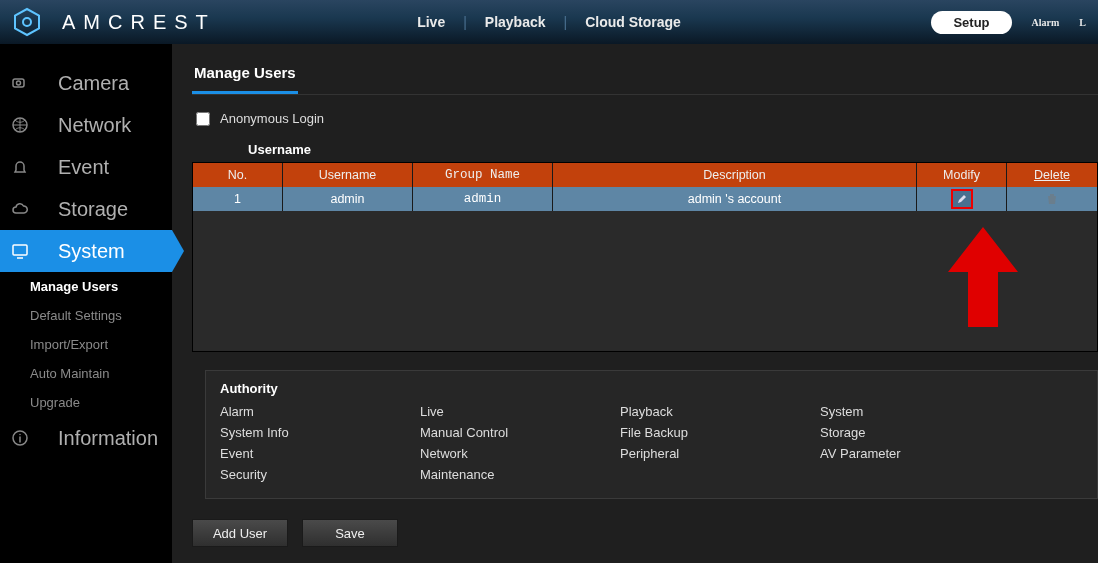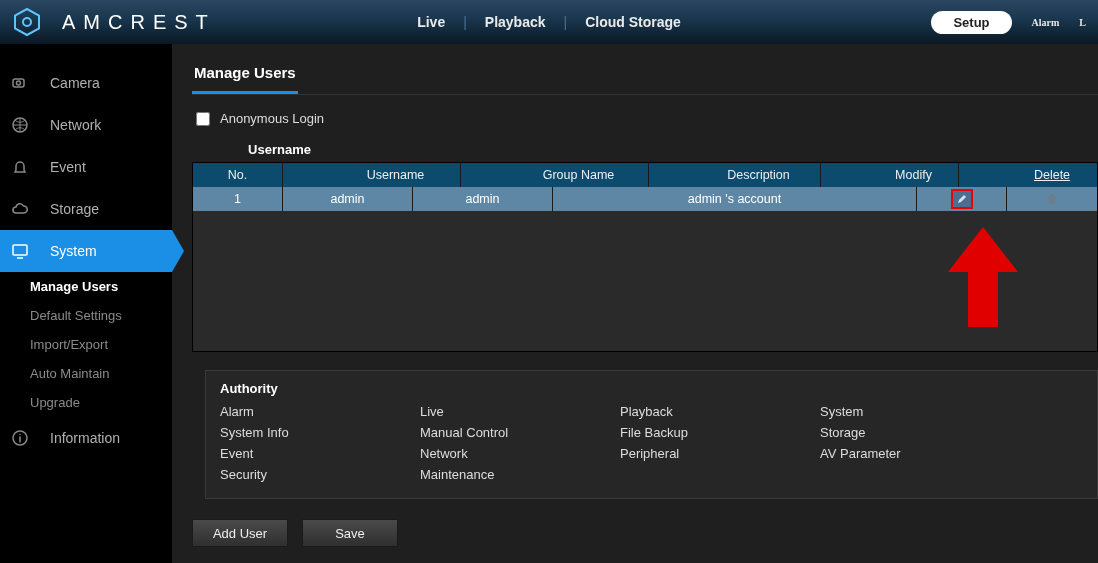--- a/index.html
+++ b/index.html
@@ -17,22 +17,22 @@
   .topnav .sep { color: #4a7090; font-size: 14px; }
   .topright { margin-left: auto; display: flex; align-items: center; gap: 20px; margin-right: 12px; position: relative; z-index: 2; }
   .setup-btn {
     background: #fff; color: #222; border-radius: 14px; padding: 4px 22px; font-size: 13px; font-weight: bold; cursor: pointer;
   }
   .topright .link { color: #eaeaea; font-size: 10px; font-weight: bold; cursor: pointer; font-family: Liberation Serif, serif; }
 
   .body { display: flex; height: calc(563px - 44px); }
   .sidebar { width: 172px; background: #000; flex-shrink: 0; padding-top: 18px; }
   .side-item {
-    height: 42px; display: flex; align-items: center; gap: 20px;
-    padding-left: 10px; color: #b0b0b0; font-size: 14px; cursor: pointer;
+    height: 42px; display: flex; align-items: center; gap: 28px;
+    padding-left: 10px; color: #b0b0b0; font-size: 20px; cursor: pointer;
     position: relative;
   }
   .side-item.active {
     background: #1b8fe6; color: #fff;
   }
   .side-item.active::after {
     content: ''; position: absolute; right: -12px; top: 0; width: 0; height: 0;
     border-top: 21px solid transparent; border-bottom: 21px solid transparent;
     border-left: 12px solid #1b8fe6;
   }
@@ -48,29 +48,29 @@
 
   .anon-row { display: flex; align-items: center; gap: 10px; margin: 16px 0 10px 4px; font-size: 13px; color: #ddd; }
   .anon-row input { width: 14px; height: 14px; }
 
   .subtabs { display: flex; }
   .subtab { width: 175px; height: 26px; display:flex; align-items:center; justify-content:center; font-size: 13px; cursor: pointer; }
   .subtab.active { color: #fff; font-weight: bold; }
   .subtab.inactive { background: #3a3a3a; color: #ddd; }
 
   .grid { border: 1px solid #000; width: 100%; }
-  .grid-head { display: flex; background: #0c4a6e; height: 24px; gap: 48px; }
+  .grid-head { display: flex; background: #c2410c; height: 24px; }
   .grid-head > div, .grid-row > div {
     display: flex; align-items:center; justify-content:center; font-size: 12.5px;
     border-right: 1px solid #1a1a1a;
   }
   .grid-head > div { color: #eee; }
   .col-no { width: 90px; }
   .col-user { width: 130px; }
-  .col-group { width: 140px; }
+  .col-group { width: 140px; font-family: Liberation Mono, monospace; }
   .col-desc { flex: 1; }
   .col-mod { width: 90px; }
   .col-del { width: 90px; border-right: none !important; text-decoration: underline; }
   .grid-row { display: flex; height: 24px; background: #5e86a5; color: #fff; }
   .mod-btn { width: 22px; height: 20px; border: 2px solid #e00; background:#4a7090; display:flex; align-items:center; justify-content:center; cursor:pointer; }
   .grid-body { height: 140px; background: #2a2a2a; position: relative; }
 
   .arrow-annotation {
     position: absolute; left: 755px; top: 16px; pointer-events: none;
   }

